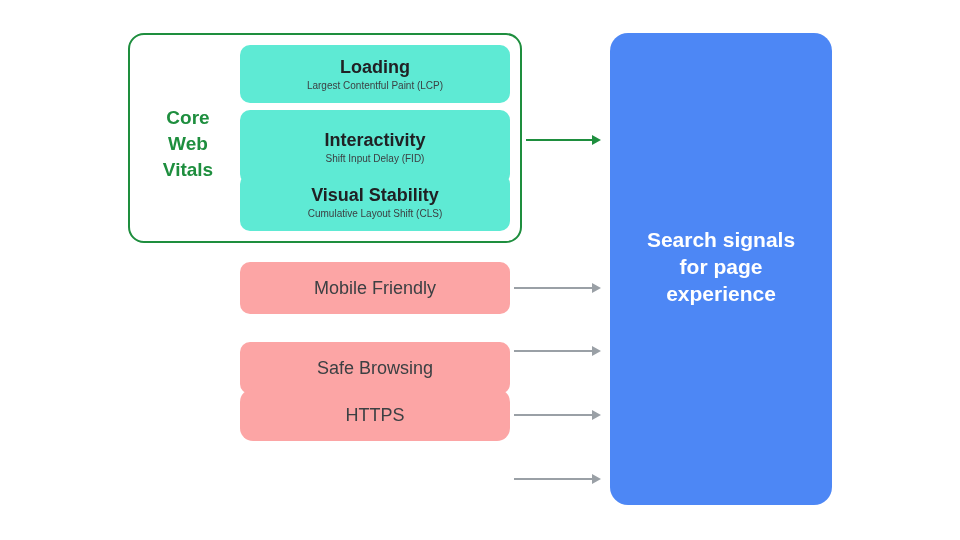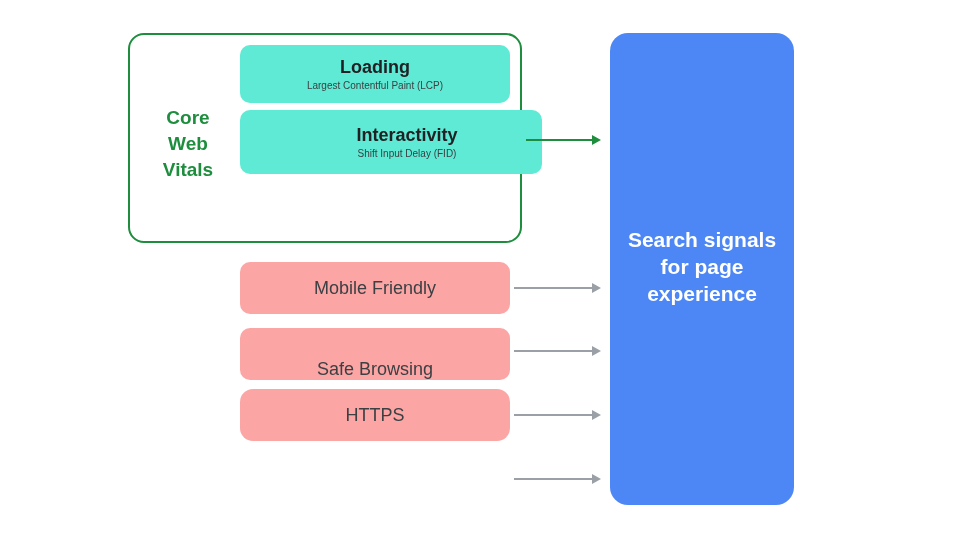--- a/index.html
+++ b/index.html
@@ -58,39 +58,39 @@
     font-size: 18px;
     font-weight: bold;
     line-height: 22px;
   }
   .vital-box .subtitle {
     color: #3c4043;
     font-size: 10px;
     line-height: 15px;
   }
   #vital-0 { top: 45px;  height: 58px; }
-  #vital-1 { top: 110px; height: 64px; padding-left: 32px; }
+  #vital-1 { top: 110px; height: 74px; }
   #vital-2 { top: 174px; height: 57px; }
 
   
   .signal-box {
     position: absolute;
     left: 240px;
     width: 270px;
     height: 52px;
     background: #fca5a5;
     border-radius: 10px;
     display: flex;
     align-items: center;
     justify-content: center;
     color: #3c4043;
     font-size: 18px;
   }
   #signal-0 { top: 262px; }
-  #signal-1 { top: 328px; align-items: flex-end; }
+  #signal-1 { top: 342px; }
   #signal-2 { top: 389px; border-radius: 13px; }
   #signal-3 { top: 453px; }
 
   
   .arrow {
     position: absolute;
     height: 2px;
   }
   .arrow::after {
     content: "";
@@ -107,21 +107,21 @@
   #arrow-signal-0 { top: 287px; }
   #arrow-signal-1 { top: 350px; }
   #arrow-signal-2 { top: 414px; }
   #arrow-signal-3 { top: 478px; }
 
   
   .result-box {
     position: absolute;
     left: 610px;
     top: 33px;
-    width: 184px;
+    width: 222px;
     height: 472px;
     background: #4d87f5;
     border-radius: 18px;
     display: flex;
     align-items: center;
     justify-content: center;
   }
   .result-box .result-label {
     color: #ffffff;
     font-size: 21px;
@@ -146,20 +146,24 @@
   <div class="vital-box" id="vital-0">
     <div class="title">Loading</div>
     <div class="subtitle">Largest Contentful Paint (LCP)</div>
   </div>
 
   <div class="vital-box" id="vital-1">
     <div class="title">Interactivity</div>
     <div class="subtitle">Shift Input Delay (FID)</div>
   </div>
 
+  <div class="vital-box" id="vital-2">
+    <div class="title">Visual Stability</div>
+    <div class="subtitle">Cumulative Layout Shift (CLS)</div>
+  </div>
 
   <div class="arrow green"></div>
 
   <div class="signal-box" id="signal-0">
     <span>Mobile Friendly</span>
   </div>
   <div class="arrow gray" id="arrow-signal-0"></div>
 
   <div class="signal-box" id="signal-1">
     <span>Safe Browsing</span>

